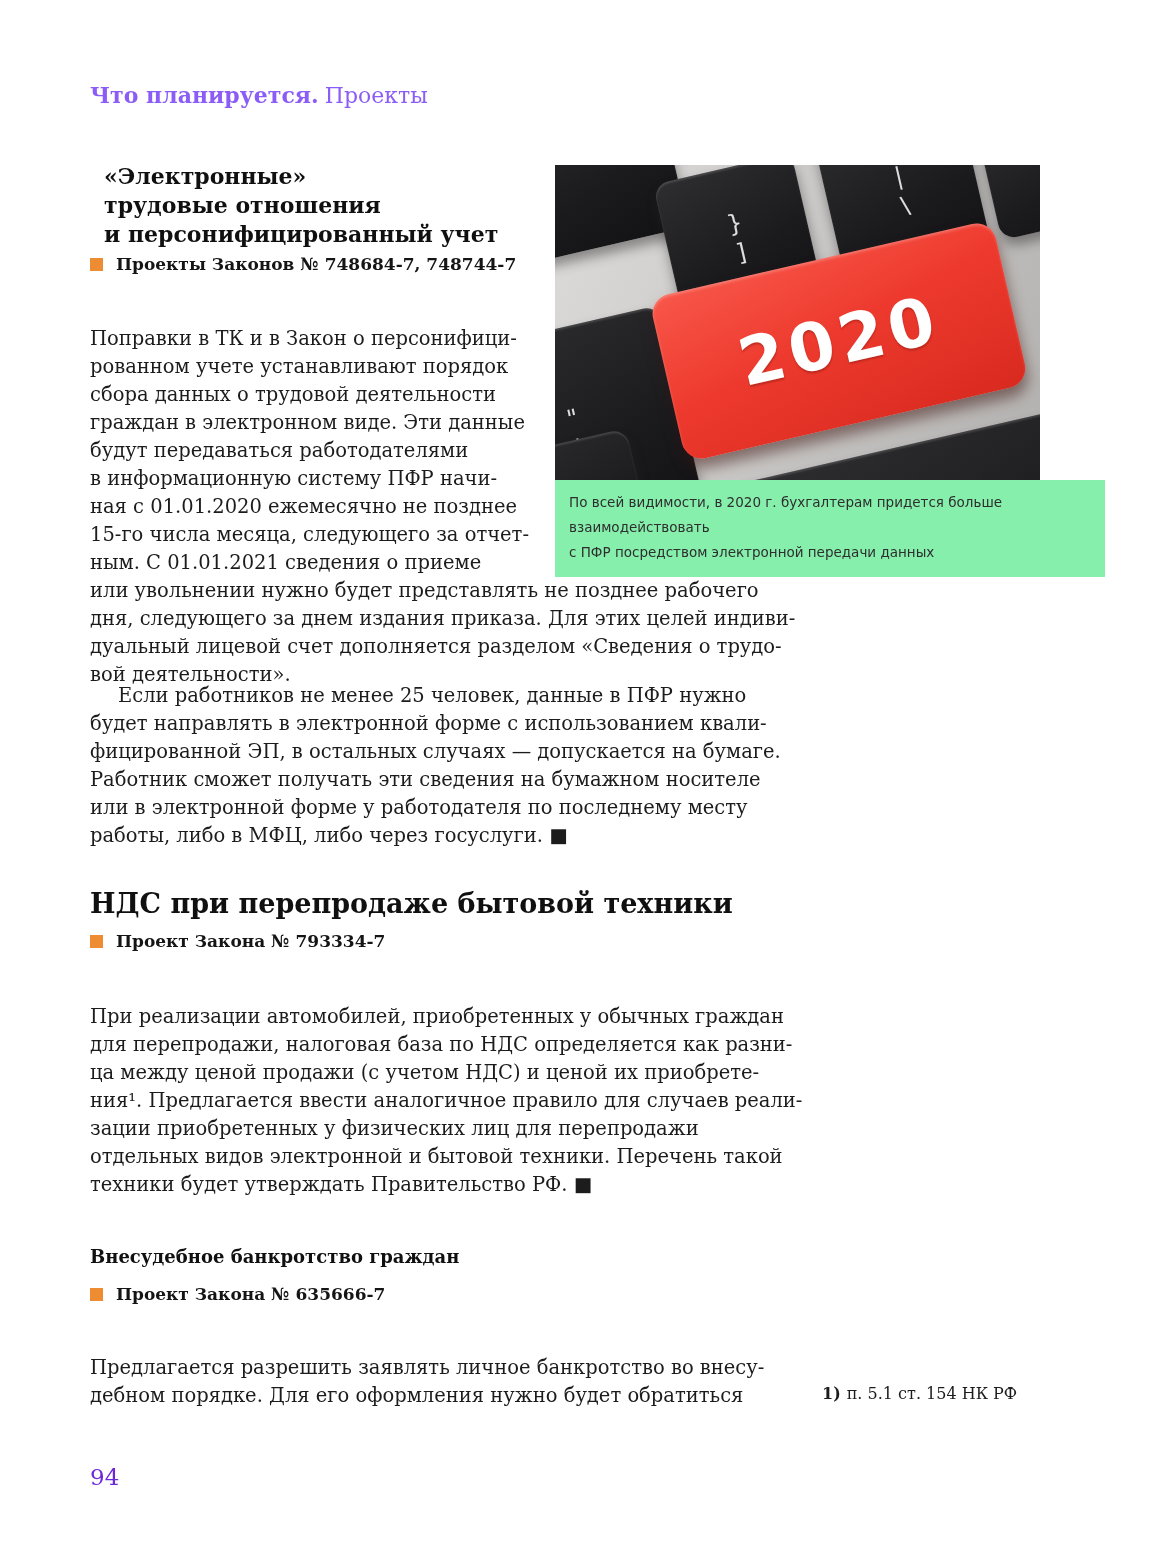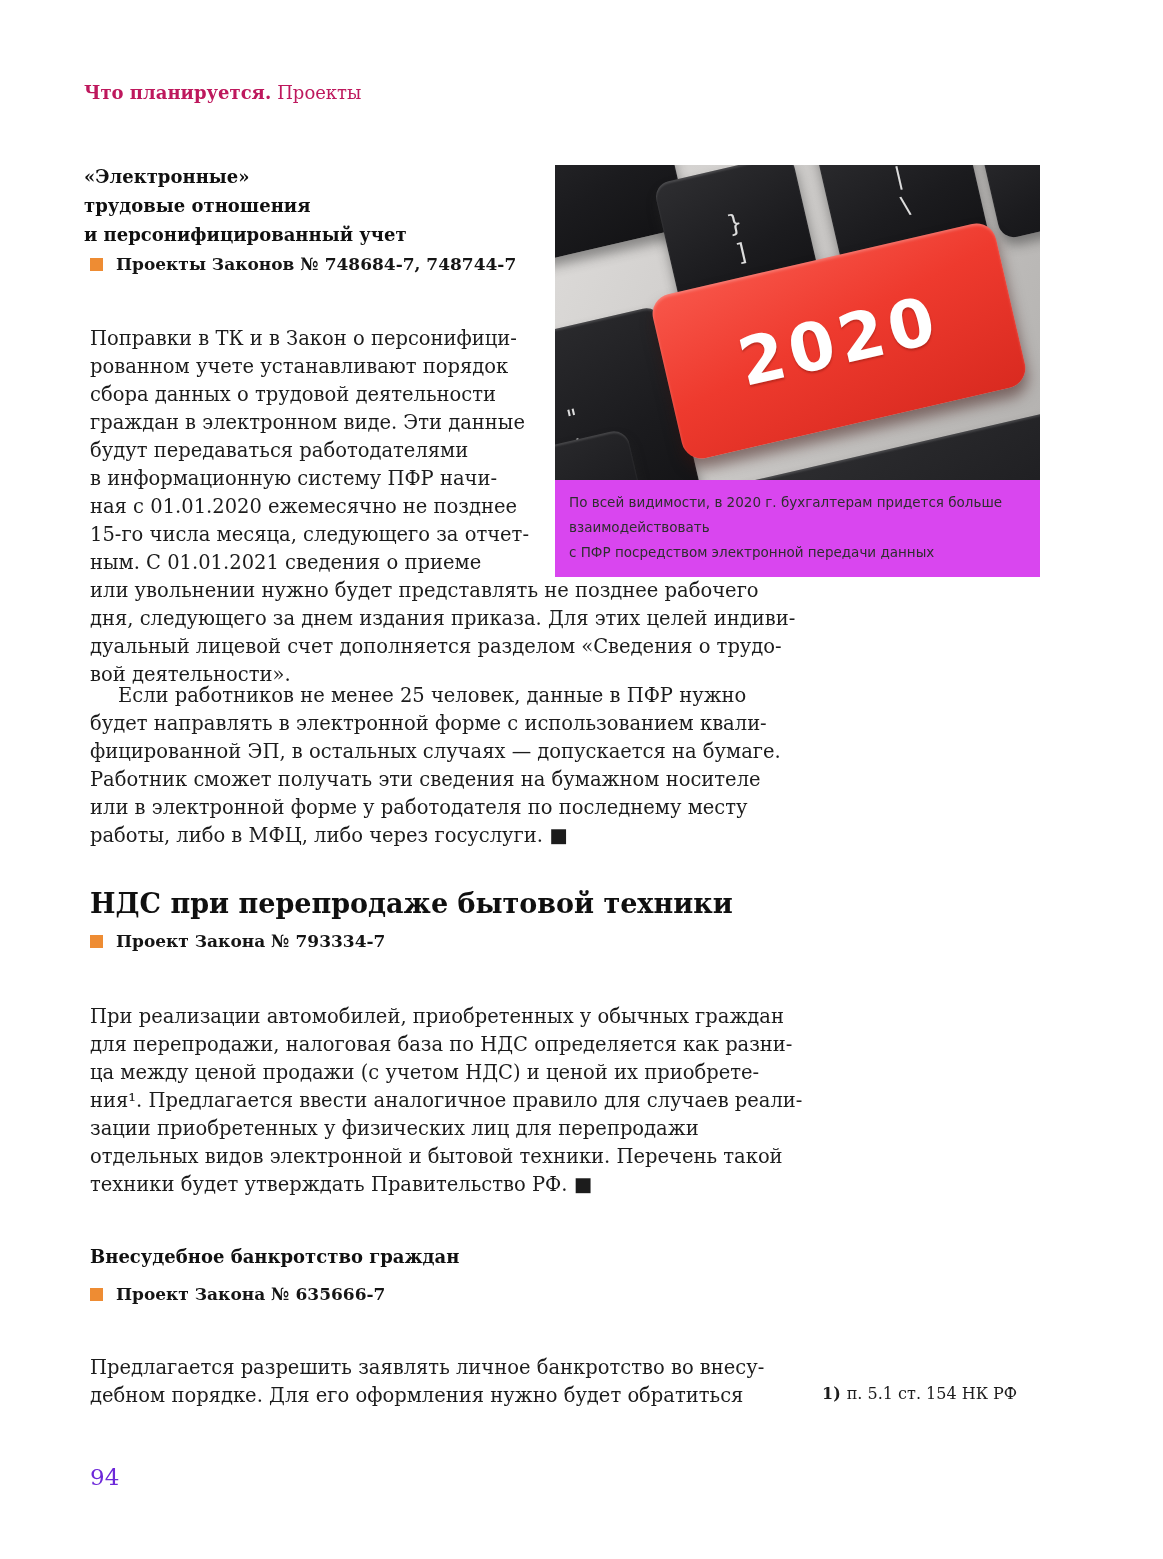--- a/index.html
+++ b/index.html
@@ -5,27 +5,27 @@
   * { margin:0; padding:0; box-sizing:border-box; }
   html,body { background:#e9e9e9; }
   .page {
     position:relative; width:1163px; height:1559px; background:#ffffff;
     margin:0 auto; overflow:hidden;
     font-family:"DejaVu Serif","Liberation Serif",serif; color:#1e1e1e;
   }
   .abs { position:absolute; }
 
   
-  .page-header { left:84px; top:82px; font-size:18px; color:#be185d; }
+  .page-header { left:90px; top:82px; font-size:22px; color:#8b5cf6; }
   .page-header .hb { font-weight:bold; }
   .page-header .hr { font-weight:normal; margin-left:6px; }
 
   
   .art-title { font-weight:bold; color:#101010; white-space:pre-line; }
-  .t1 { left:84px; top:162px; font-size:18px; line-height:29px; }
+  .t1 { left:104px; top:162px; font-size:22px; line-height:29px; }
   .t2 { left:90px; top:888px; font-size:27px; line-height:31px; }
   .t3 { left:90px; top:1241px; font-size:18px; line-height:31px; }
 
   
   .bullets { display:flex; flex-direction:column; gap:13px; }
   .b1 { left:90px; top:256px; }
   .b2 { left:90px; top:933px; }
   .b3 { left:90px; top:1286px; }
   .bullet-row { display:flex; align-items:center; gap:13px; }
   .bullet-sq { width:13px; height:13px; background:#ee8c33; flex:0 0 auto; }
@@ -65,21 +65,21 @@
   .k-red .year {
     color:#ffffff; font-weight:bold; font-size:66px; letter-spacing:5px;
     font-family:"DejaVu Sans","Liberation Sans",sans-serif;
     text-shadow:0 2px 2px rgba(120,20,10,.4);
   }
   .k-shift { left:190px; top:272px; width:420px; height:240px; border-radius:22px;
     align-items:flex-start; justify-content:flex-end; padding:28px 80px 0 0; }
   .k-bl { left:-95px; top:282px; width:185px; height:150px; }
 
   .caption {
-    width:485px; min-height:67px; background:#d946ef; padding:10px 14px 12px 14px;
+    width:550px; min-height:67px; background:#86efac; padding:10px 14px 12px 14px;
     font-family:"DejaVu Sans","Liberation Sans",sans-serif;
     font-size:13.5px; line-height:25px; color:#2e2e2e; white-space:pre-line;
   }
 
   
   .footnote { left:822px; top:1384px; font-size:16px; color:#1c1c1c; }
   .footnote .fm { font-weight:bold; margin-right:6px; }
 
   .page-number { left:90px; top:1464px; font-size:23px; color:#6d28d9; }
 </style>

